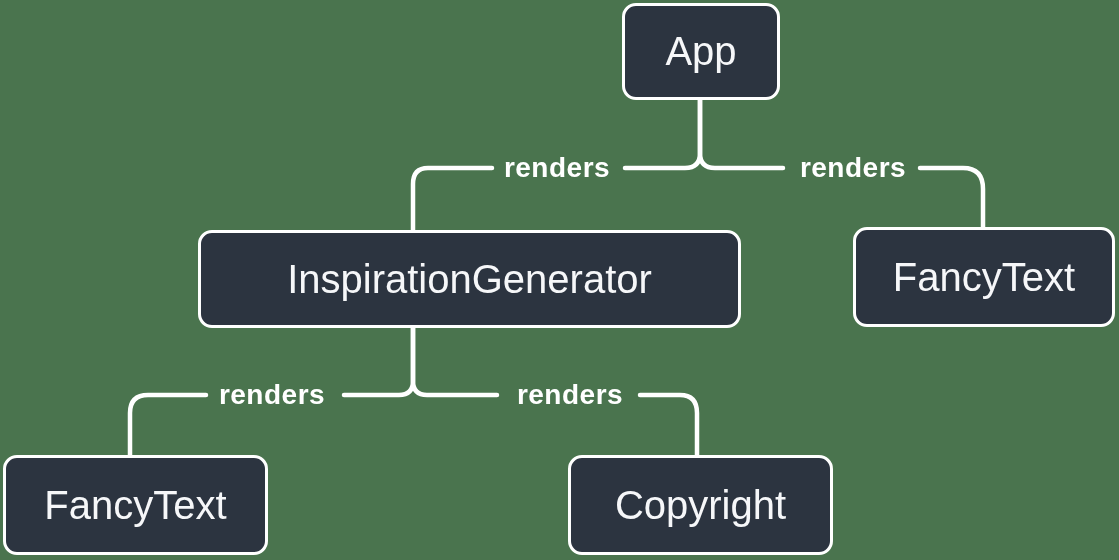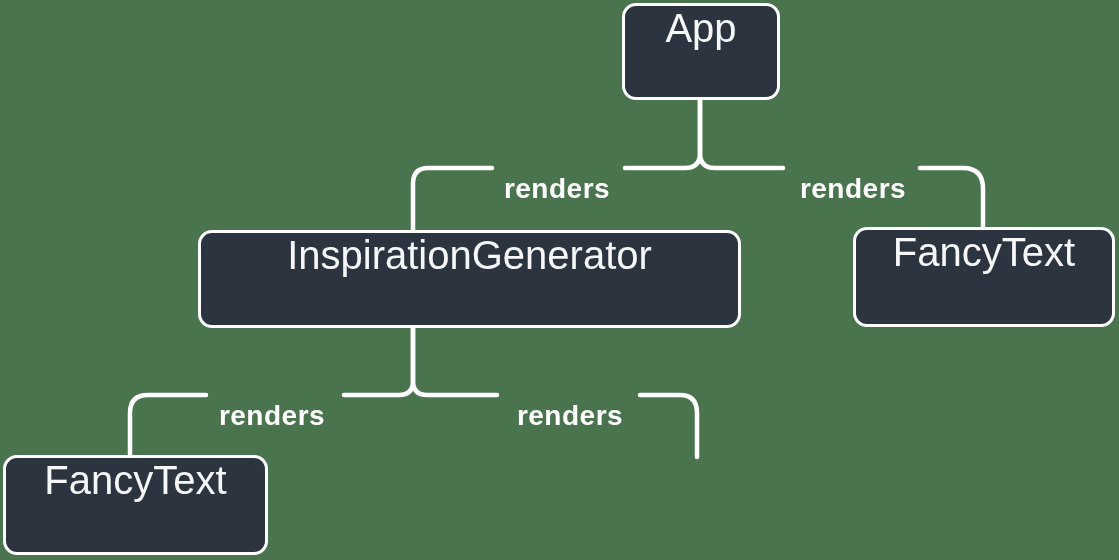--- a/index.html
+++ b/index.html
@@ -38,33 +38,32 @@
   }
   .node {
     position: absolute;
     background: var(--node-fill);
     border: 3.5px solid var(--node-border);
     border-radius: 14px;
     color: var(--node-text);
     font-size: 40px;
     font-weight: 400;
     display: flex;
-    align-items: flex-start;
+    align-items: center;
     justify-content: center;
     white-space: nowrap;
   }
   .edge-label {
     position: absolute;
     transform: translate(-50%, -50%);
     color: var(--label-text);
     font-size: 28px;
     font-weight: 600;
     letter-spacing: 0.5px;
     white-space: nowrap;
-    margin-top: 21px;
   }
   .node-app                  { left: 622px; top: 3px;   width: 158px; height: 97px; }
   .node-inspiration          { left: 198px; top: 230px; width: 543px; height: 98px; }
   .node-fancy-text-top       { left: 853px; top: 227px; width: 262px; height: 100px; }
   .node-fancy-text-bottom    { left: 3px;   top: 455px; width: 265px; height: 100px; }
   .node-copyright            { left: 568px; top: 455px; width: 265px; height: 100px; }
   .edge-label-1 { left: 557px; top: 168px; }
   .edge-label-2 { left: 853px; top: 168px; }
   .edge-label-3 { left: 272px; top: 395px; }
   .edge-label-4 { left: 570px; top: 395px; }
@@ -98,19 +97,22 @@
   </div>
 
   <div class="node node-fancy-text-top">
     <span>FancyText</span>
   </div>
 
   <div class="node node-fancy-text-bottom">
     <span>FancyText</span>
   </div>
 
+  <div class="node node-copyright">
+    <span>Copyright</span>
+  </div>
 
   <div class="edge-label edge-label-1">renders</div>
   <div class="edge-label edge-label-2">renders</div>
   <div class="edge-label edge-label-3">renders</div>
   <div class="edge-label edge-label-4">renders</div>
 
 </div>
 
 </body></html>

